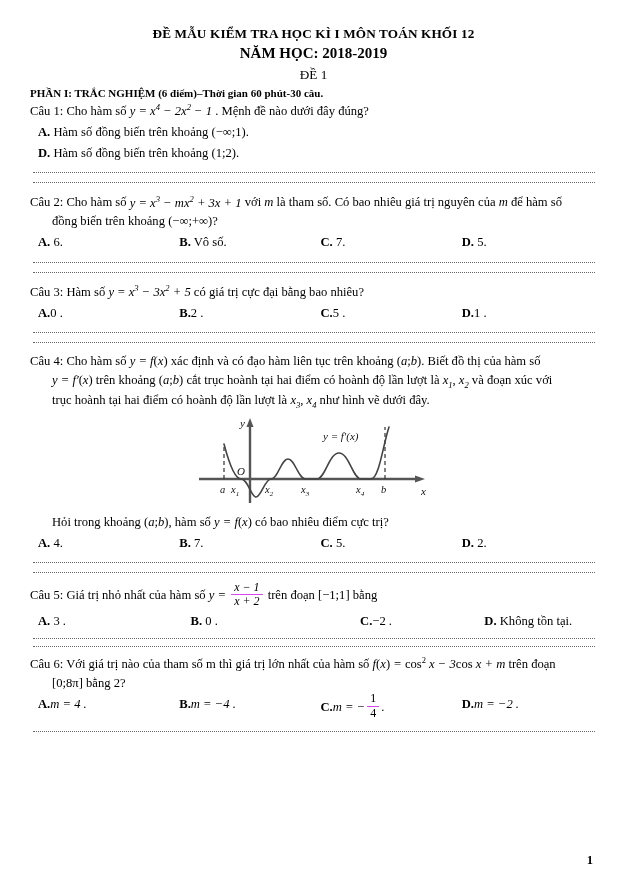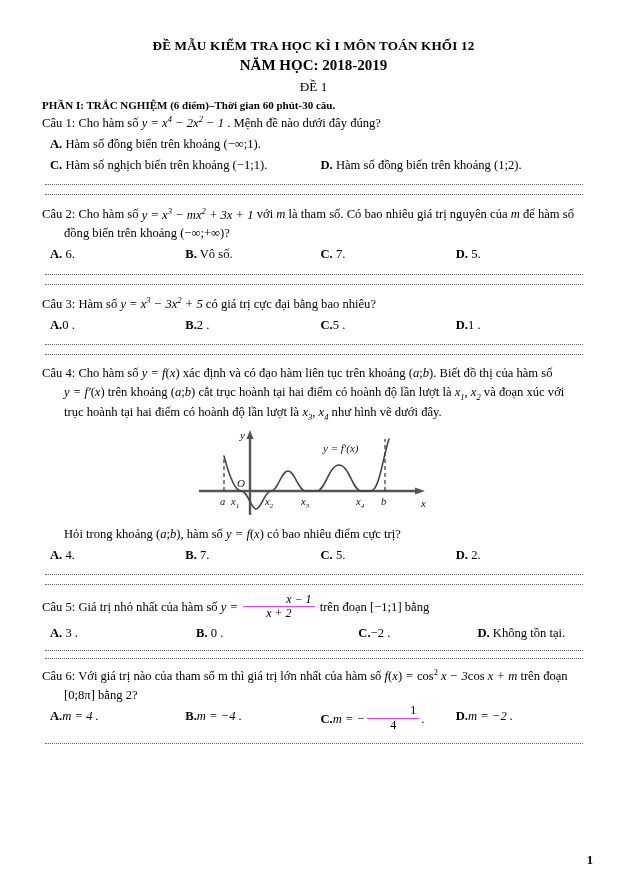--- a/index.html
+++ b/index.html
@@ -12,21 +12,21 @@
     height: 891px;
     position: relative;
     font-family: "Liberation Serif", "DejaVu Serif", serif;
     color: #000000;
     overflow: hidden;
   }
   .page {
     position: relative;
     width: 627px;
     height: 886px;
-    padding: 12px;
+    padding: 0;
     box-sizing: border-box;
   }
   .header-block {
     padding-top: 24px;
     text-align: center;
   }
   .doc-title {
     font-size: 13.2px;
     font-weight: bold;
     letter-spacing: 0.15px;
@@ -116,21 +116,20 @@
     text-align: center;
     font-size: 0.95em;
     line-height: 1.12;
     margin: 0 2px;
     position: relative;
     top: -0.15em;
   }
   .frac .num {
     display: block;
     padding: 0 3px;
-    margin-left: 40px;
   }
   .frac .den {
     display: block;
     border-top: 1px solid #d946ef;
     padding: 0 3px;
   }
   .figure-wrap {
     text-align: center;
     margin: 4px 0 2px 0;
   }
@@ -165,25 +164,20 @@
       </span><span>. Mệnh đề nào dưới đây đúng?</span>
     </div>
     <div class="opts">
       <div class="opt" style="flex:0 0 50%">
         <b>A.</b>
         <span>Hàm số đồng biến trên khoảng</span>
         <span class="paren">(−∞;1)</span><span>.</span>
       </div>
     </div>
     <div class="opts">
-      <div class="opt" style="flex:0 0 50%">
-        <b>C.</b>
-        <span>Hàm số nghịch biến trên khoảng</span>
-        <span class="paren">(−1;1)</span><span>.</span>
-      </div>
       <div class="opt" style="flex:0 0 50%">
         <b>D.</b>
         <span>Hàm số đồng biến trên khoảng</span>
         <span class="paren">(1;2)</span><span>.</span>
       </div>
     </div>
   </div>
 
   <div class="dotline"></div>
   <div class="dotline"></div>

